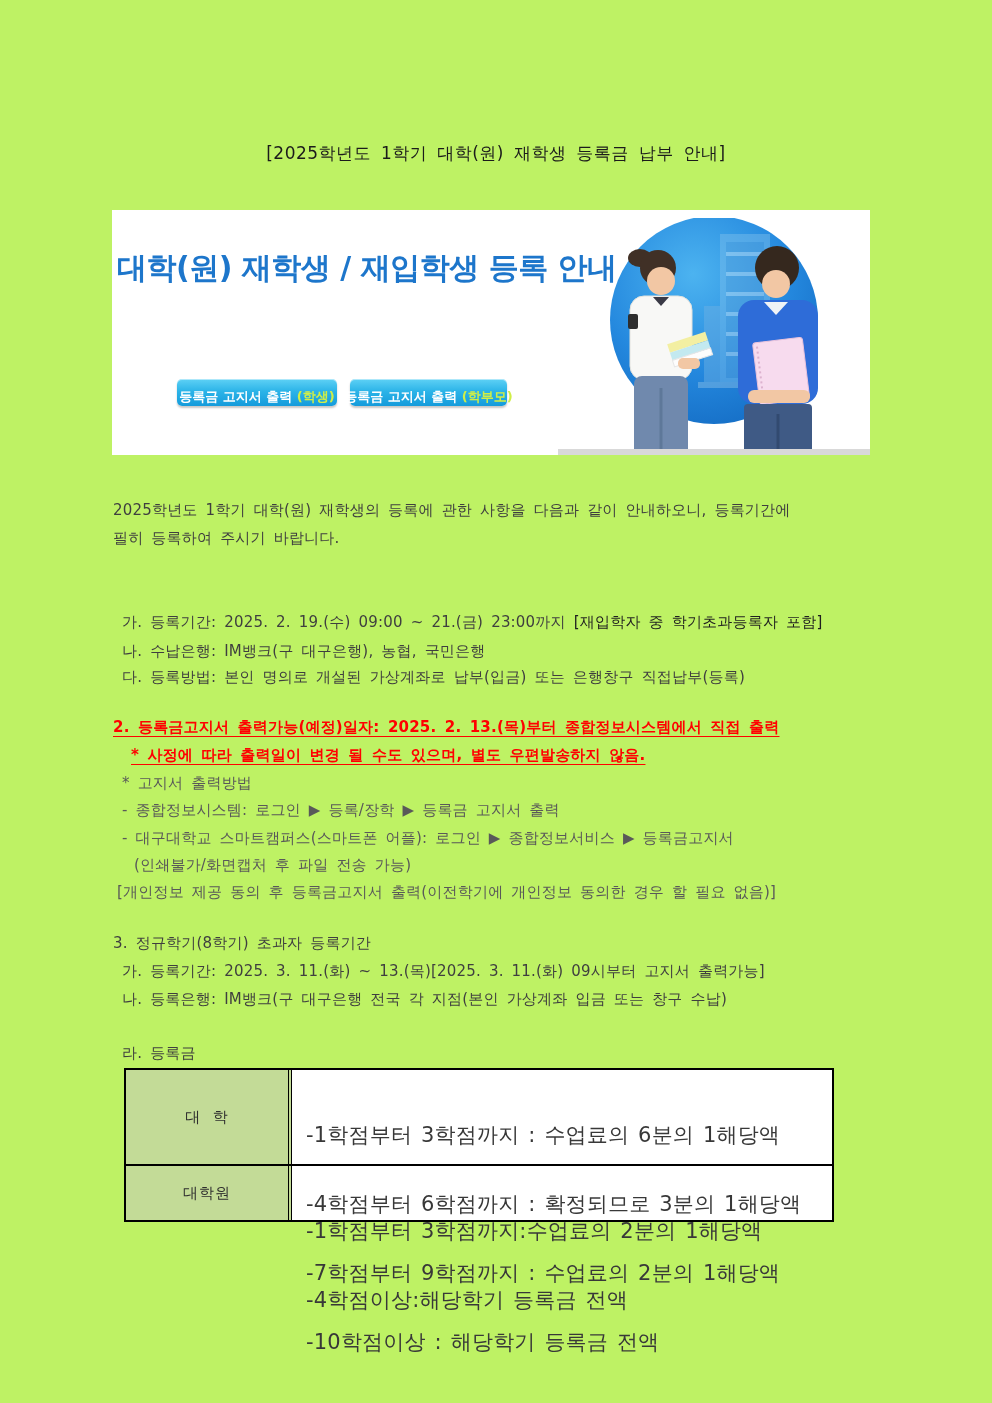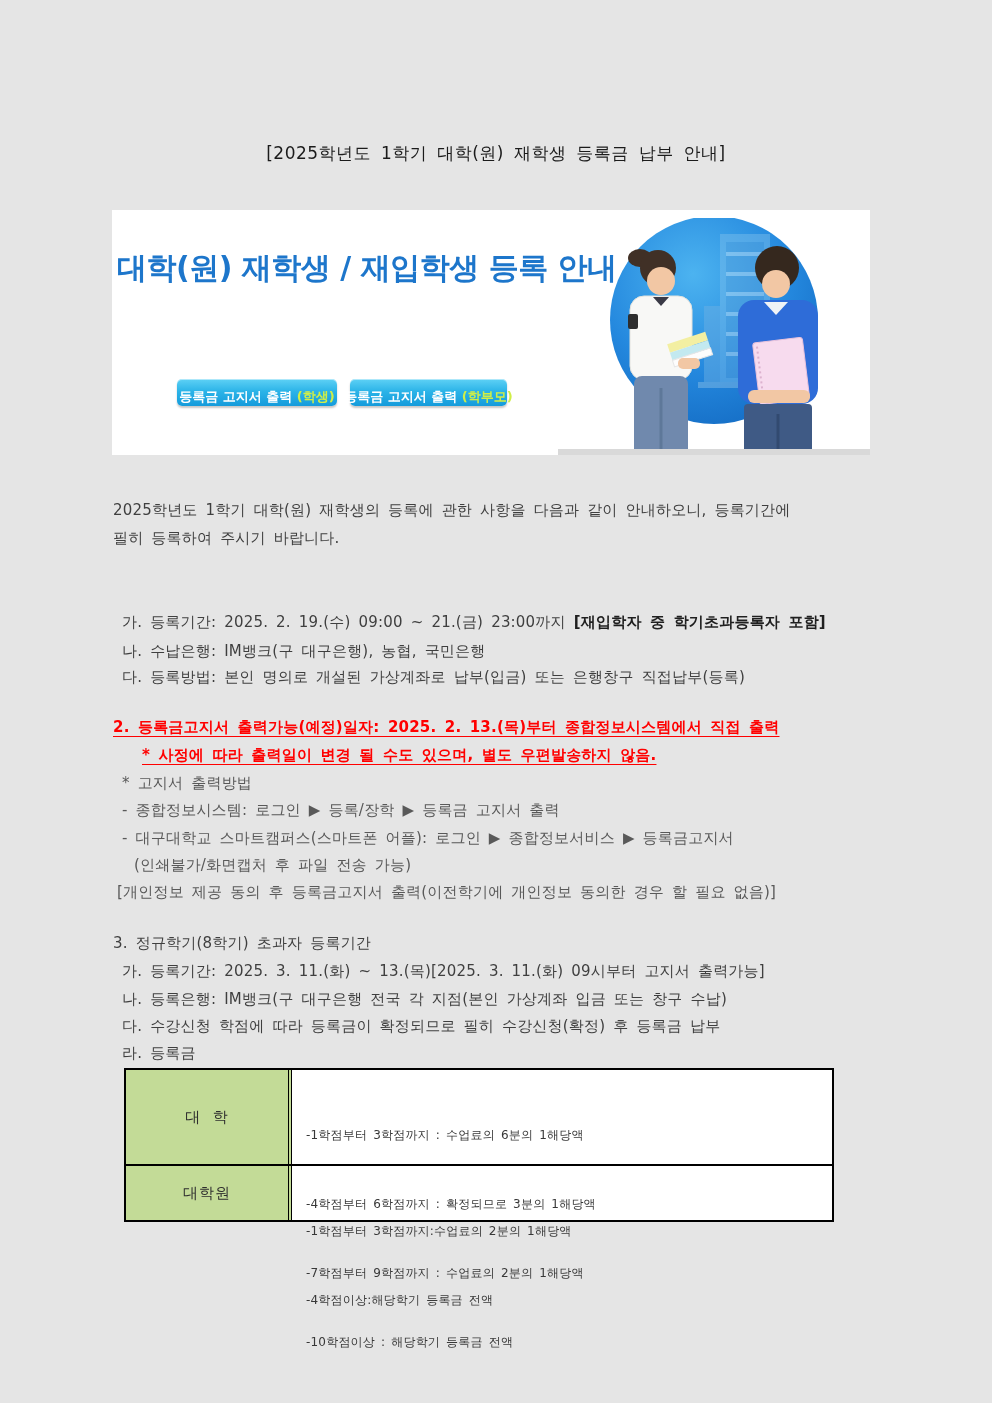--- a/index.html
+++ b/index.html
@@ -1,18 +1,18 @@
 <!DOCTYPE html>
 <html><head>
 <meta charset="utf-8">
 <style>
   * { box-sizing: border-box; }
   html, body { margin: 0; padding: 0; background: #ffffff; }
   .page {
-    position: relative; width: 992px; height: 1403px; background: #e5e5e5;
+    position: relative; width: 992px; height: 1403px; background: #bef264;
     font-family: "DejaVu Sans", sans-serif; overflow: hidden;
   }
   .doc-title {
     position: absolute; top: 142px; left: 0; width: 100%; margin: 0;
     text-align: center; font-size: 17px; font-weight: 500; color: #1b1b1b;
     letter-spacing: 0.5px; word-spacing: 4px; white-space: pre;
   }
 
   
   .banner {
@@ -45,39 +45,39 @@
     position: absolute; left: 113px; white-space: pre; font-size: 15px;
     color: #3f3f3f; letter-spacing: 0.2px; word-spacing: 3px; line-height: 20px;
   }
   .ind  { left: 122px; }
   .ind2 { left: 134px; }
   .ind3 { left: 117px; }
   .red {
     color: #ff0000; font-weight: 700;
     text-decoration: underline; text-underline-offset: 4px;
   }
-  .red-note { left: 142px; }
+  .red-note { left: 131px; }
   .gray { color: #595959; }
-  .bold-dark { font-weight: 700; color: #1f1f1f; }
+  .bold-dark { font-weight: 400; color: #1f1f1f; }
 
   
   .ttable {
     position: absolute; left: 124px; top: 1068px; width: 710px;
     border: 2px solid #000000; background: #ffffff;
   }
   .trow { display: flex; }
   .trow2 { border-top: 2px solid #000000; }
   .tlabel {
     flex: 0 0 166px; width: 166px; background: #c3db97;
     border-right: 4px double #000000;
     display: flex; align-items: center; justify-content: center;
     font-size: 15px; color: #2e2e2e; white-space: pre; letter-spacing: 1px;
   }
   .tcell {
-    flex: 1; padding: 8px 14px 6px 14px; font-size: 12px; color: #383838;
+    flex: 1; padding: 8px 14px 6px 14px; font-size: 21px; color: #383838;
     line-height: 23px; white-space: pre; letter-spacing: 0.2px; word-spacing: 2px;
   }
   .r1 { height: 94px; }
   .r2 { height: 56px; }
 </style>
 </head>
 <body>
 
 <div class="page">
 
@@ -163,21 +163,20 @@
 
   <div class="tl gray ind" style="top:773px">* 고지서 출력방법</div>
   <div class="tl gray ind" style="top:828px">- 대구대학교 스마트캠퍼스(스마트폰 어플): 로그인 ▶ 종합정보서비스 ▶ 등록금고지서</div>
   <div class="tl gray ind" style="top:800px">- 종합정보시스템: 로그인 ▶ 등록/장학 ▶ 등록금 고지서 출력</div>
   <div class="tl gray ind2" style="top:855px">(인쇄불가/화면캡처 후 파일 전송 가능)</div>
   <div class="tl gray ind3" style="top:882px">[개인정보 제공 동의 후 등록금고지서 출력(이전학기에 개인정보 동의한 경우 할 필요 없음)]</div>
 
   <div class="tl" style="top:933px">3. 정규학기(8학기) 초과자 등록기간</div>
   <div class="tl ind" style="top:961px">가. 등록기간: 2025. 3. 11.(화) ~ 13.(목)[2025. 3. 11.(화) 09시부터 고지서 출력가능]</div>
   <div class="tl ind" style="top:989px">나. 등록은행: IM뱅크(구 대구은행 전국 각 지점(본인 가상계좌 입금 또는 창구 수납)</div>
-  <div class="tl ind" style="top:1016px">다. 수강신청 학점에 따라 등록금이 확정되므로 필히 수강신청(확정) 후 등록금 납부</div>
   <div class="tl ind" style="top:1043px">라. 등록금</div>
 
   <div class="ttable">
     <div class="trow r1">
       <div class="tlabel">대  학</div>
       <div class="tcell">
         <div>-1학점부터 3학점까지 : 수업료의 6분의 1해당액</div>
         <div>-4학점부터 6학점까지 : 확정되므로 3분의 1해당액</div>
         <div>-7학점부터 9학점까지 : 수업료의 2분의 1해당액</div>
         <div>-10학점이상 : 해당학기 등록금 전액</div>

